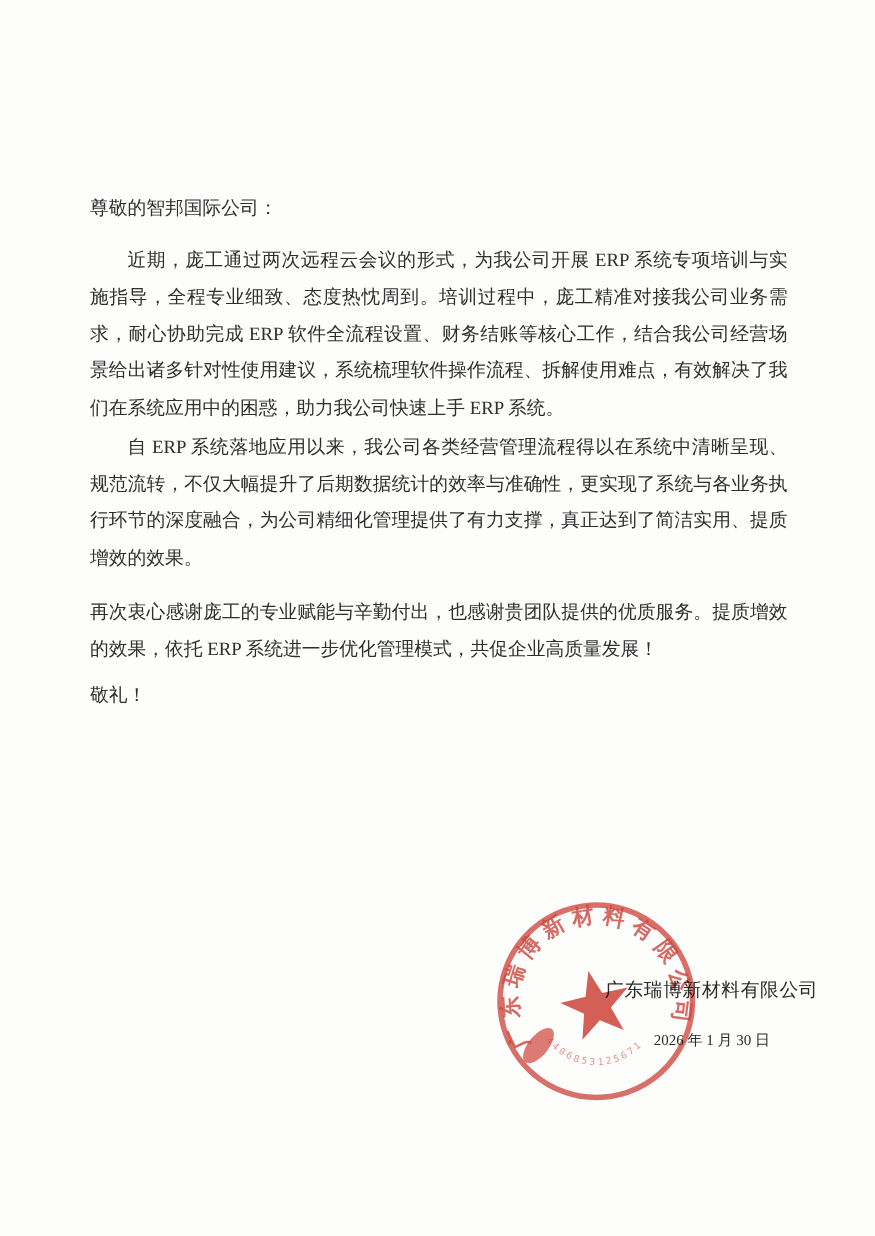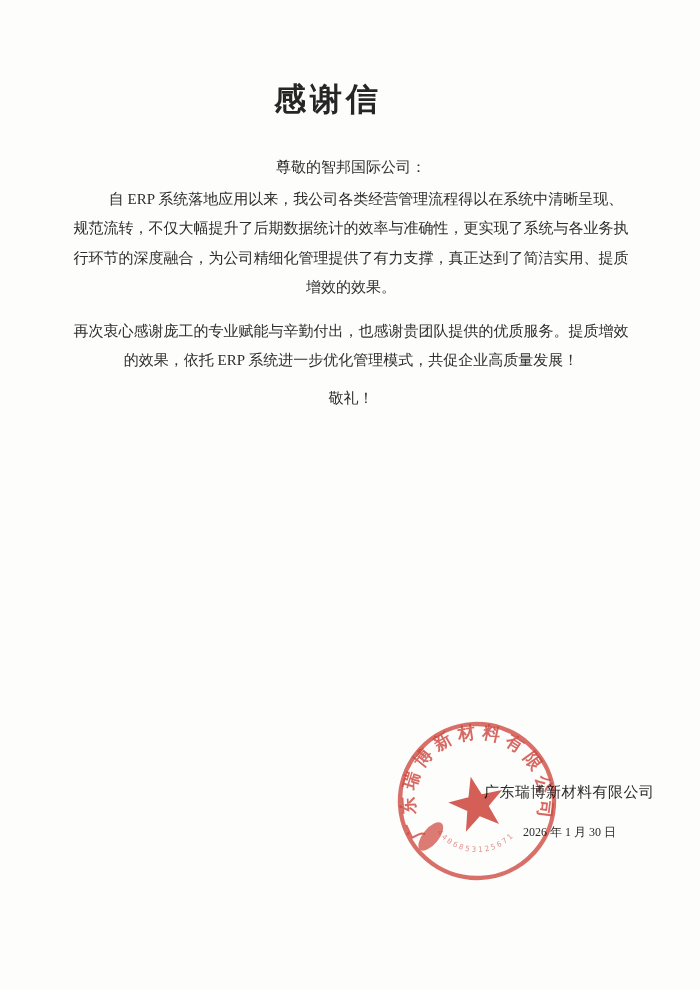--- a/index.html
+++ b/index.html
@@ -26,21 +26,21 @@
     color: #262626;
   }
   .letter-body {
     position: absolute;
     left: 72px;
     top: 153px;
     width: 558px;
     font-size: 15px;
     line-height: 29.5px;
   }
-  .letter-body p { margin: 0; text-align: center; }
+  .letter-body p { margin: 0; }
   .salutation { margin: 0; }
   .greeting { margin-top: 4px !important; }
   .para { text-align: justify; }
   .para.indent { text-indent: 2em; }
   .p1 { margin-top: 10px !important; }
   .p2 { margin-top: 12px !important; }
   .p3 { margin-top: 2px !important; }
   .p4 { margin-top: 14px !important; }
   .closing { margin-top: 4px !important; }
   .salute { margin-top: 8px !important; }
@@ -68,24 +68,24 @@
     mix-blend-mode: multiply;
     opacity: 0.93;
     transform: rotate(-3deg);
   }
 </style>
 </head>
 <body>
 
 <div class="page">
 
-  <h1 class="title">感谢信</h1>
 
   <div class="letter-body">
     <p class="salutation">尊敬的智邦国际公司：</p>
+    <p class="para indent p2">近期，庞工通过两次远程云会议的形式，为我公司开展 ERP 系统专项培训与实施指导，全程专业细致、态度热忱周到。培训过程中，庞工精准对接我公司业务需求，耐心协助完成 ERP 软件全流程设置、财务结账等核心工作，结合我公司经营场景给出诸多针对性使用建议，系统梳理软件操作流程、拆解使用难点，有效解决了我们在系统应用中的困惑，助力我公司快速上手 ERP 系统。</p>
     <p class="para indent p3">自 ERP 系统落地应用以来，我公司各类经营管理流程得以在系统中清晰呈现、规范流转，不仅大幅提升了后期数据统计的效率与准确性，更实现了系统与各业务执行环节的深度融合，为公司精细化管理提供了有力支撑，真正达到了简洁实用、提质增效的效果。</p>
     <p class="para p4">再次衷心感谢庞工的专业赋能与辛勤付出，也感谢贵团队提供的优质服务。提质增效的效果，依托 ERP 系统进一步优化管理模式，共促企业高质量发展！</p>
     <p class="salute">敬礼！</p>
   </div>
 
   <div class="sig-company">广东瑞博新材料有限公司</div>
   <div class="sig-date">2026 年 1 月 30 日</div>
 
   <svg class="seal-svg" width="190" height="190" viewBox="0 0 190 190" aria-hidden="true">
     <defs>

